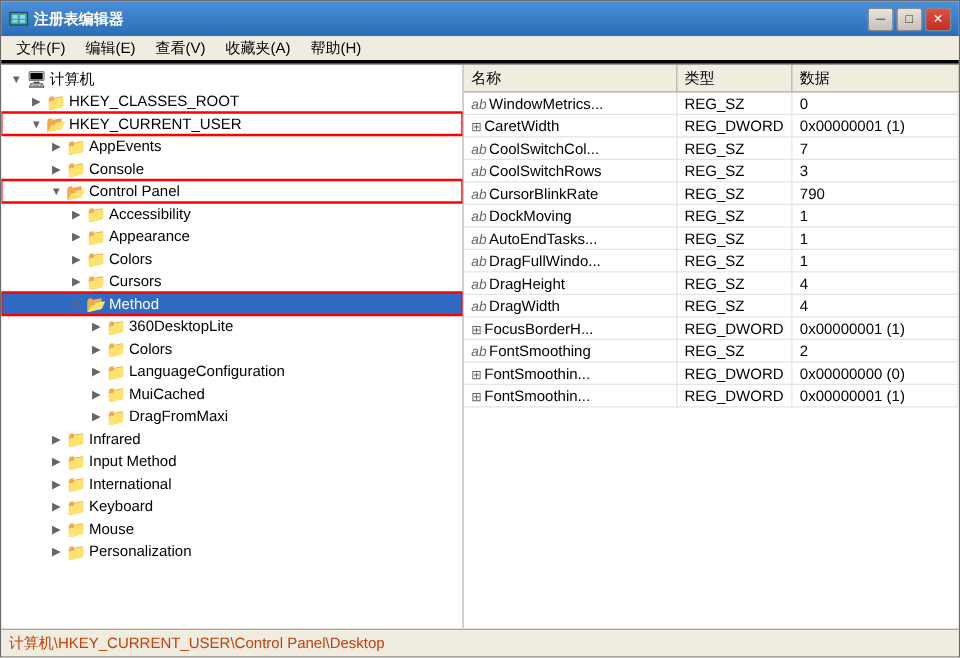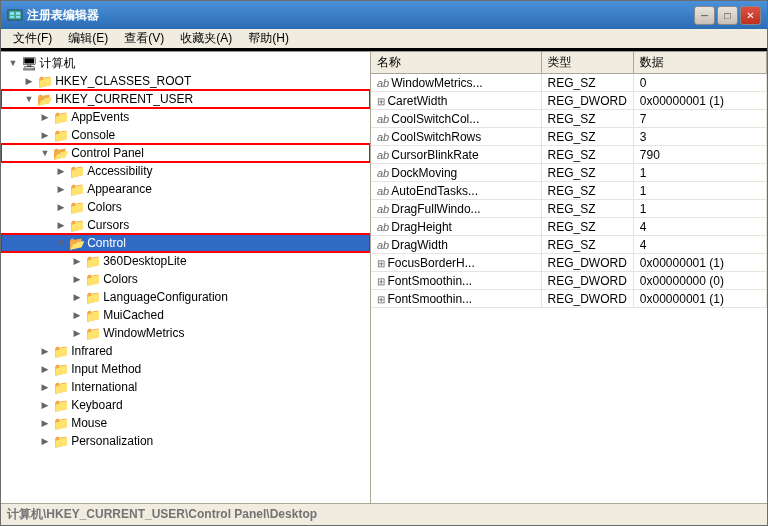--- a/index.html
+++ b/index.html
@@ -170,22 +170,21 @@
       height: 22px;
       background: #f0ece0;
       border-top: 1px solid #aca899;
       display: flex;
       align-items: center;
       padding: 0 6px;
       flex-shrink: 0;
     }
     .status-text {
       font-size: 12px;
-      color: #737373;
-      font-weight: bold;
+      color: #c2410c;
     }
     
     ::-webkit-scrollbar { width: 16px; height: 16px; }
     ::-webkit-scrollbar-track { background: #f0ece0; }
     ::-webkit-scrollbar-thumb { background: #c4c0b8; border: 1px solid #aca899; }
     ::-webkit-scrollbar-button { background: #d4d0c8; border: 1px solid #aca899; height: 16px; width: 16px; }
   </style>
 </head>
 <body>
 
@@ -280,21 +279,21 @@
 
         <div class="tree-item indent4">
           <span class="tree-expand">▶</span>
           <span style="font-size:13px; margin-right:2px;">📁</span>
           <span class="tree-label">Cursors</span>
         </div>
 
         <div class="tree-item indent4 selected highlight-box">
           <span class="tree-expand">▼</span>
           <span style="font-size:13px; margin-right:2px;">📂</span>
-          <span class="tree-label">Control</span>
+          <span class="tree-label">Method</span>
         </div>
 
         <div class="tree-item indent5">
           <span class="tree-expand">▶</span>
           <span style="font-size:13px; margin-right:2px;">📁</span>
           <span class="tree-label">360DesktopLite</span>
         </div>
 
         <div class="tree-item indent5">
           <span class="tree-expand">▶</span>
@@ -310,21 +309,21 @@
 
         <div class="tree-item indent5">
           <span class="tree-expand">▶</span>
           <span style="font-size:13px; margin-right:2px;">📁</span>
           <span class="tree-label">MuiCached</span>
         </div>
 
         <div class="tree-item indent5">
           <span class="tree-expand">▶</span>
           <span style="font-size:13px; margin-right:2px;">📁</span>
-          <span class="tree-label">WindowMetrics</span>
+          <span class="tree-label">DragFromMaxi</span>
         </div>
 
         <div class="tree-item indent3">
           <span class="tree-expand">▶</span>
           <span style="font-size:13px; margin-right:2px;">📁</span>
           <span class="tree-label">Infrared</span>
         </div>
 
         <div class="tree-item indent3">
           <span class="tree-expand">▶</span>
@@ -418,20 +417,25 @@
     <td><span style="font-size:11px;color:#666;font-style:italic;margin-right:2px;">ab</span><span>DragWidth</span></td>
     <td>REG_SZ</td>
     <td>4</td>
   </tr>
             <tr>
     <td><span style="font-size:10px;color:#666;margin-right:2px;">⊞</span><span>FocusBorderH...</span></td>
     <td>REG_DWORD</td>
     <td>0x00000001 (1)</td>
   </tr>
             <tr>
+    <td><span style="font-size:11px;color:#666;font-style:italic;margin-right:2px;">ab</span><span>FontSmoothing</span></td>
+    <td>REG_SZ</td>
+    <td>2</td>
+  </tr>
+            <tr>
     <td><span style="font-size:10px;color:#666;margin-right:2px;">⊞</span><span>FontSmoothin...</span></td>
     <td>REG_DWORD</td>
     <td>0x00000000 (0)</td>
   </tr>
             <tr>
     <td><span style="font-size:10px;color:#666;margin-right:2px;">⊞</span><span>FontSmoothin...</span></td>
     <td>REG_DWORD</td>
     <td>0x00000001 (1)</td>
   </tr>
           </tbody>

